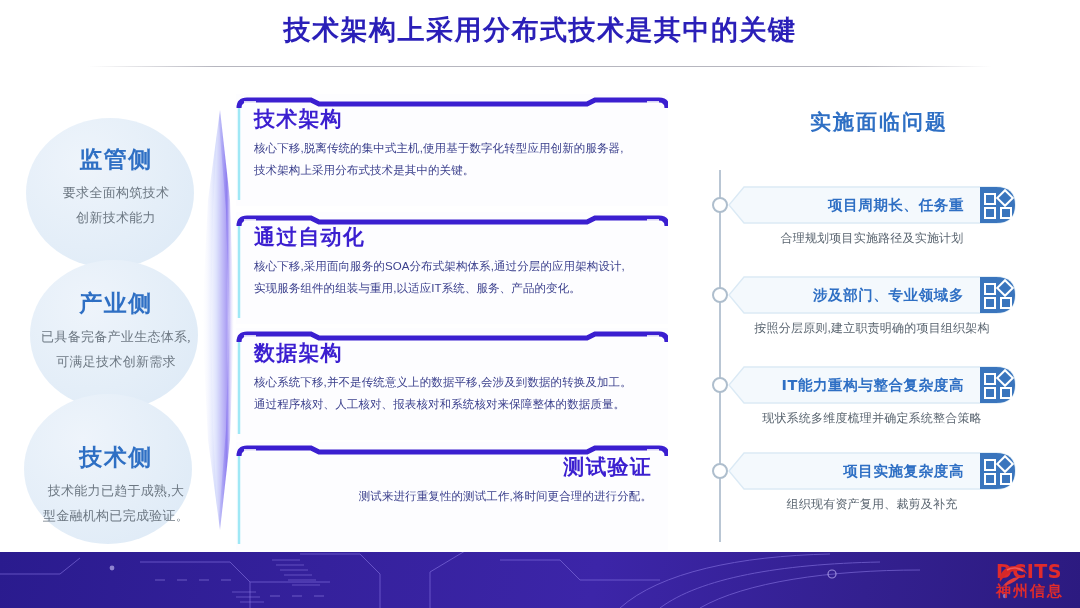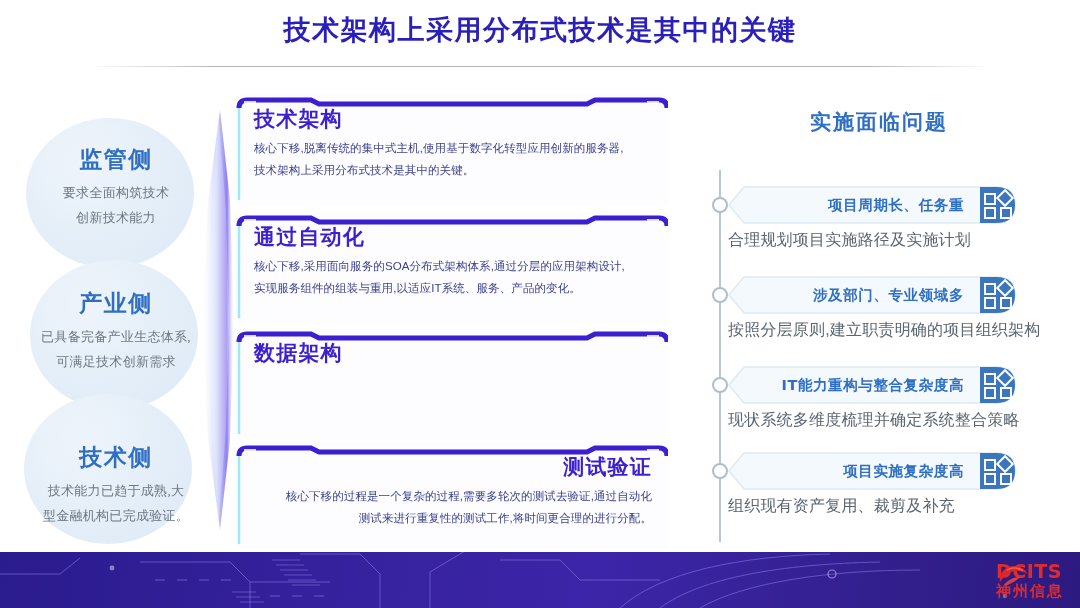--- a/index.html
+++ b/index.html
@@ -191,23 +191,23 @@
   }
   .tl-icon {
     position: absolute;
     left: 252px; top: 0;
     width: 54px; height: 38px;
   }
   .tl-sub {
     position: absolute;
     left: 28px; top: 44px;
     width: 292px;
-    text-align: left;
+    text-align: center;
     padding-right: 4px;
-    font-size: 16px;
+    font-size: 12px;
     color: #5a6570;
     letter-spacing: 0.2px;
     white-space: nowrap;
   }
 
   
   .footer {
     position: absolute;
     left: 0; bottom: 0;
     width: 1080px; height: 56px;
@@ -328,35 +328,38 @@
     <div class="card c3">
       <svg class="card-frame" viewBox="0 0 432 112" preserveAspectRatio="none">
         <rect x="3" y="6" width="426" height="104" fill="#fdfdff"></rect>
         <path d="M3 14 q0 -8 8 -8 h64 l8 4 h268 l8 -4 h64 q8 0 8 8" fill="none" stroke="#3b1fd0" stroke-width="5"></path>
         <path d="M3 14 v92" fill="none" stroke="#9fe8f5" stroke-width="2.5"></path>
         <rect x="8" y="7" width="12" height="3" fill="#ffffff" opacity="0.8"></rect>
         <rect x="411" y="7" width="12" height="3" fill="#ffffff" opacity="0.8"></rect>
       </svg>
       <div class="card-inner">
         <div class="card-title">数据架构</div>
+        <div class="card-desc">
+          <div>核心系统下移,并不是传统意义上的数据平移,会涉及到数据的转换及加工。</div>
+          <div>通过程序核对、人工核对、报表核对和系统核对来保障整体的数据质量。</div>
+        </div>
       </div>
     </div>
 
     <div class="card c4">
       <svg class="card-frame" viewBox="0 0 432 108" preserveAspectRatio="none">
         <rect x="3" y="6" width="426" height="100" fill="#fdfdff"></rect>
         <path d="M3 14 q0 -8 8 -8 h64 l8 4 h268 l8 -4 h64 q8 0 8 8" fill="none" stroke="#3b1fd0" stroke-width="5"></path>
         <path d="M3 14 v88" fill="none" stroke="#9fe8f5" stroke-width="2.5"></path>
         <rect x="8" y="7" width="12" height="3" fill="#ffffff" opacity="0.8"></rect>
         <rect x="411" y="7" width="12" height="3" fill="#ffffff" opacity="0.8"></rect>
       </svg>
       <div class="card-inner">
         <div class="card-title">测试验证</div>
         <div class="card-desc">
-          <div>核心下移的过程是一个复杂的过程,需要多轮次的测试去验证,通过自动化</div>
           <div>测试来进行重复性的测试工作,将时间更合理的进行分配。</div>
         </div>
       </div>
     </div>
 
   </div>
 
   <div class="right-col">
     <div class="right-head">实施面临问题</div>
     <div class="timeline-line"></div>

